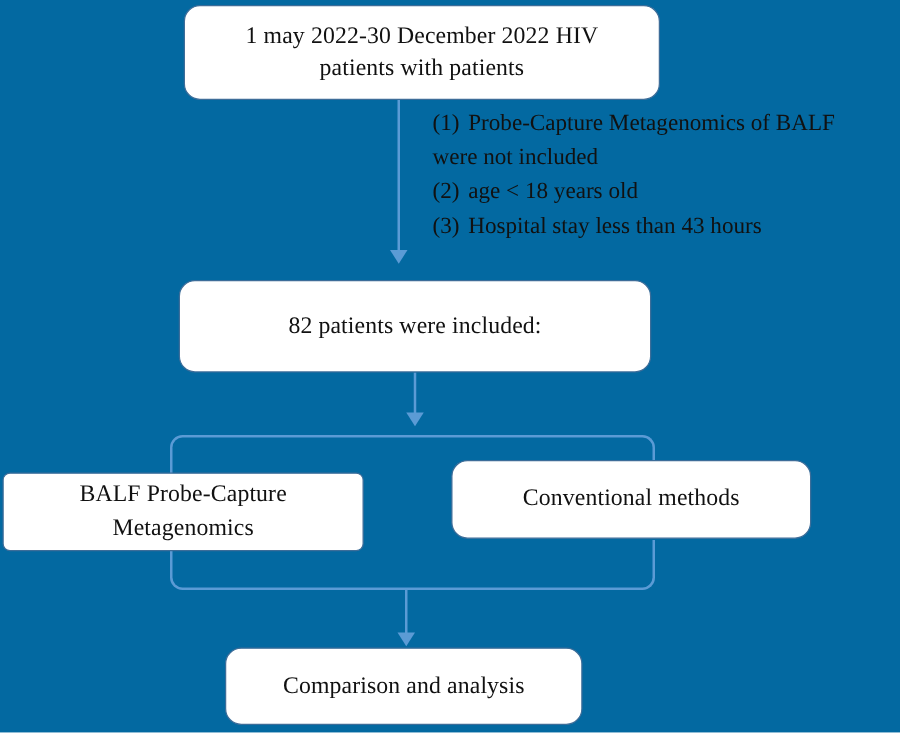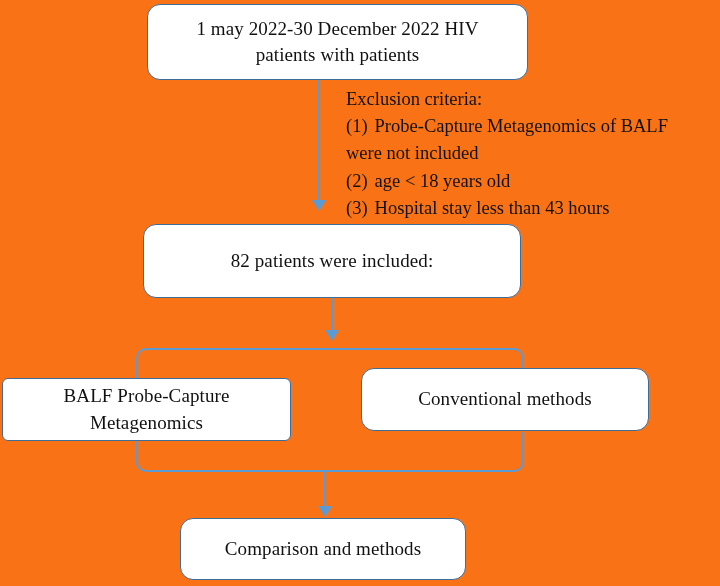--- a/index.html
+++ b/index.html
@@ -9,21 +9,21 @@
   }
   body {
     font-family: "Liberation Serif", "DejaVu Serif", serif;
     color: #1a1a1a;
   }
   #canvas {
     position: relative;
     width: 720px;
     height: 586px;
     overflow: hidden;
-    background: #f97316;
+    background: #0369a1;
   }
   .node {
     position: absolute;
     box-sizing: border-box;
     border: 1.6px solid #3d6d99;
     border-radius: 12px;
     background: #ffffff;
     display: flex;
     align-items: center;
     justify-content: center;
@@ -121,21 +121,20 @@
     <div class="node-label">
       <span>1 may 2022-30 December 2022 HIV</span><br>
       <span>patients with patients</span>
     </div>
   </div>
 
   <div class="vline" id="arrow1-line"></div>
   <div class="arrowhead" id="arrow1-head"></div>
 
   <div id="exclusion">
-    <div class="ex-line">Exclusion criteria:</div>
 
     <div class="ex-item">
       <span class="ex-num">(1)</span>
       <span class="ex-txt">Probe-Capture Metagenomics of BALF</span>
     </div>
     <div class="ex-cont">were not included</div>
 
     <div class="ex-item">
       <span class="ex-num">(2)</span>
       <span class="ex-txt">age &lt; 18 years old</span>
@@ -166,16 +165,16 @@
   <div class="node" id="node-conv">
     <div class="node-label">Conventional methods</div>
   </div>
 
   <div class="bracket" id="bracket-bottom"></div>
 
   <div class="vline" id="arrow3-line"></div>
   <div class="arrowhead" id="arrow3-head"></div>
 
   <div class="node" id="node-compare">
-    <div class="node-label">Comparison and methods</div>
+    <div class="node-label">Comparison and analysis</div>
   </div>
 
 </div>
 
 </body></html>

